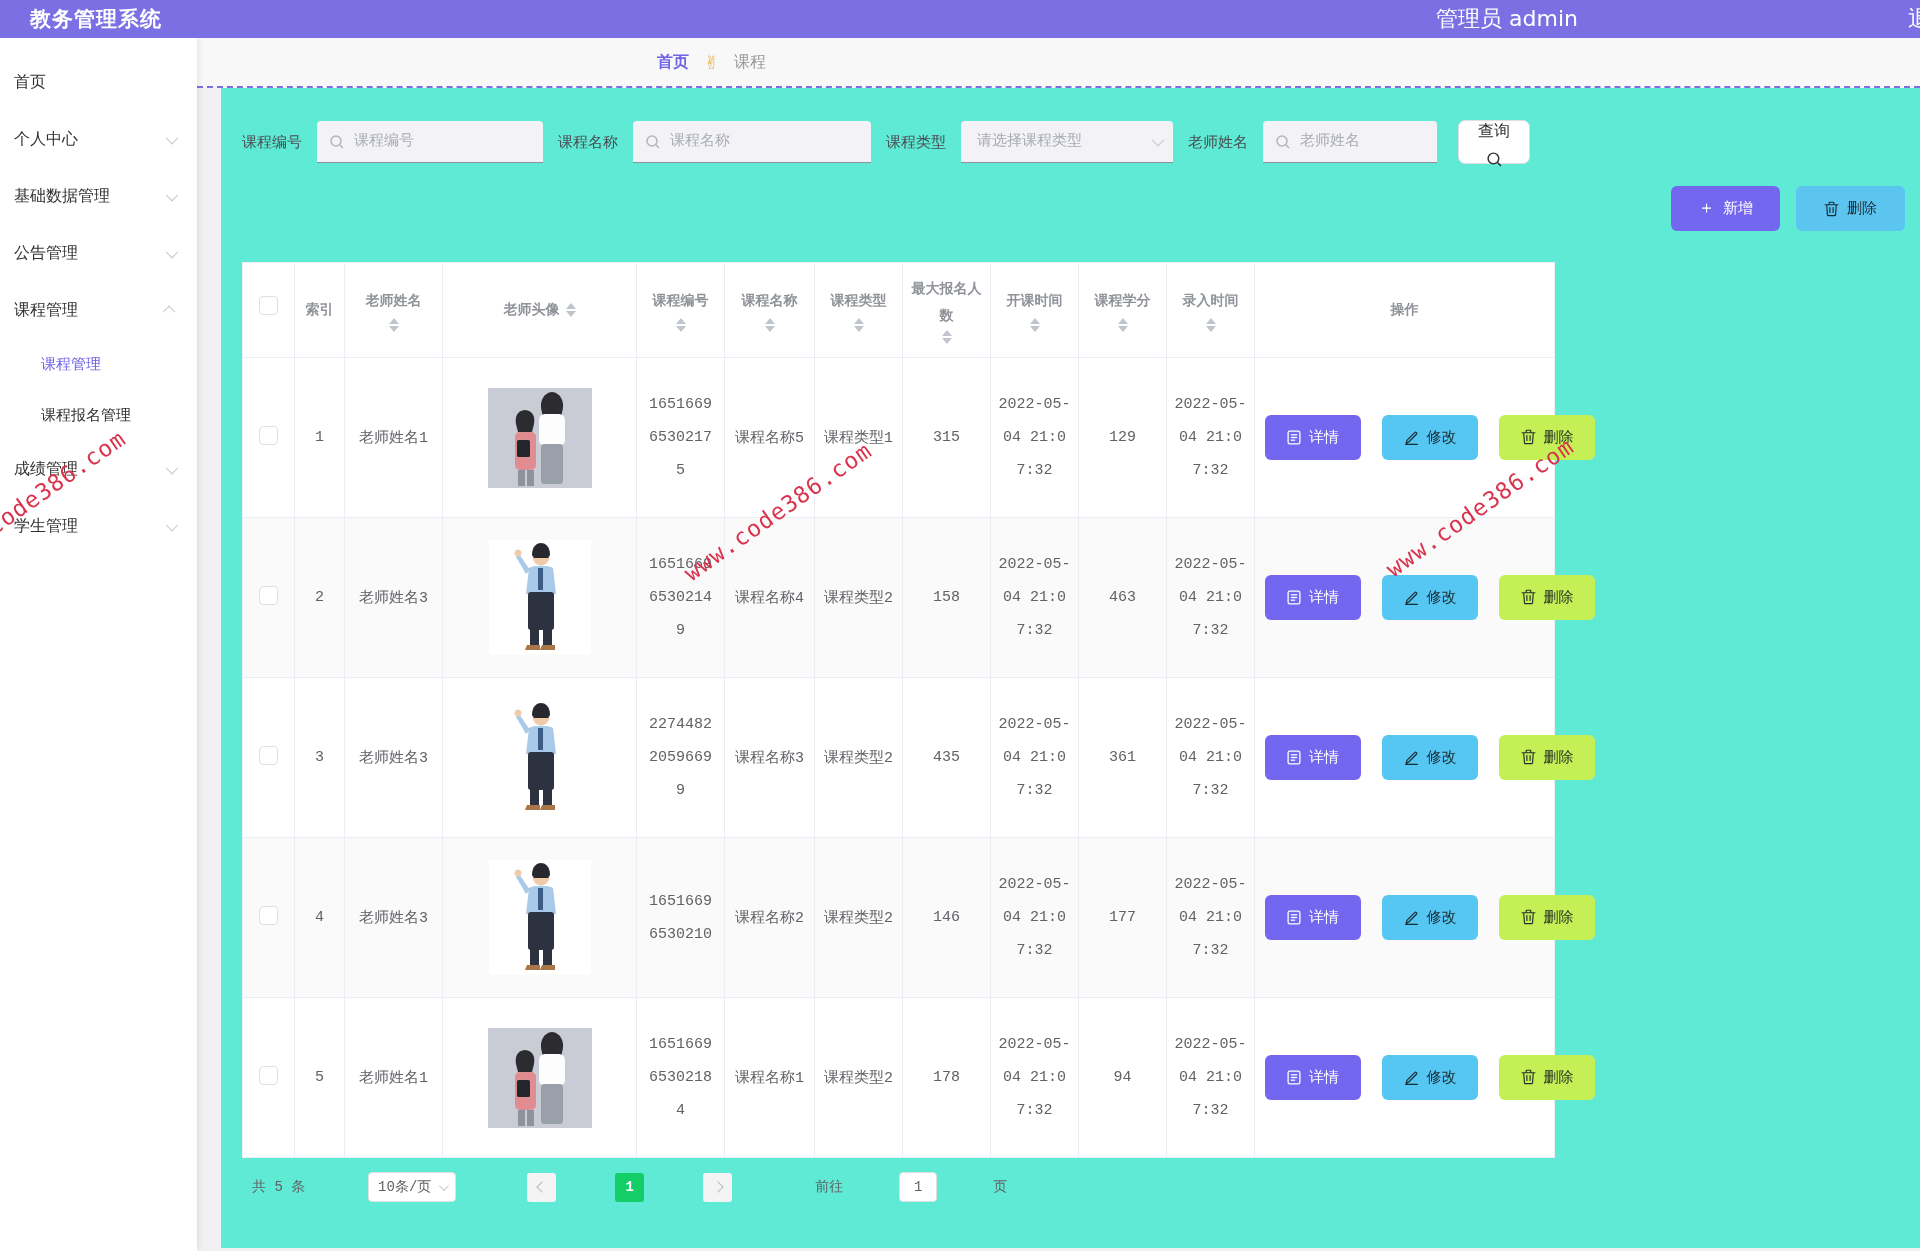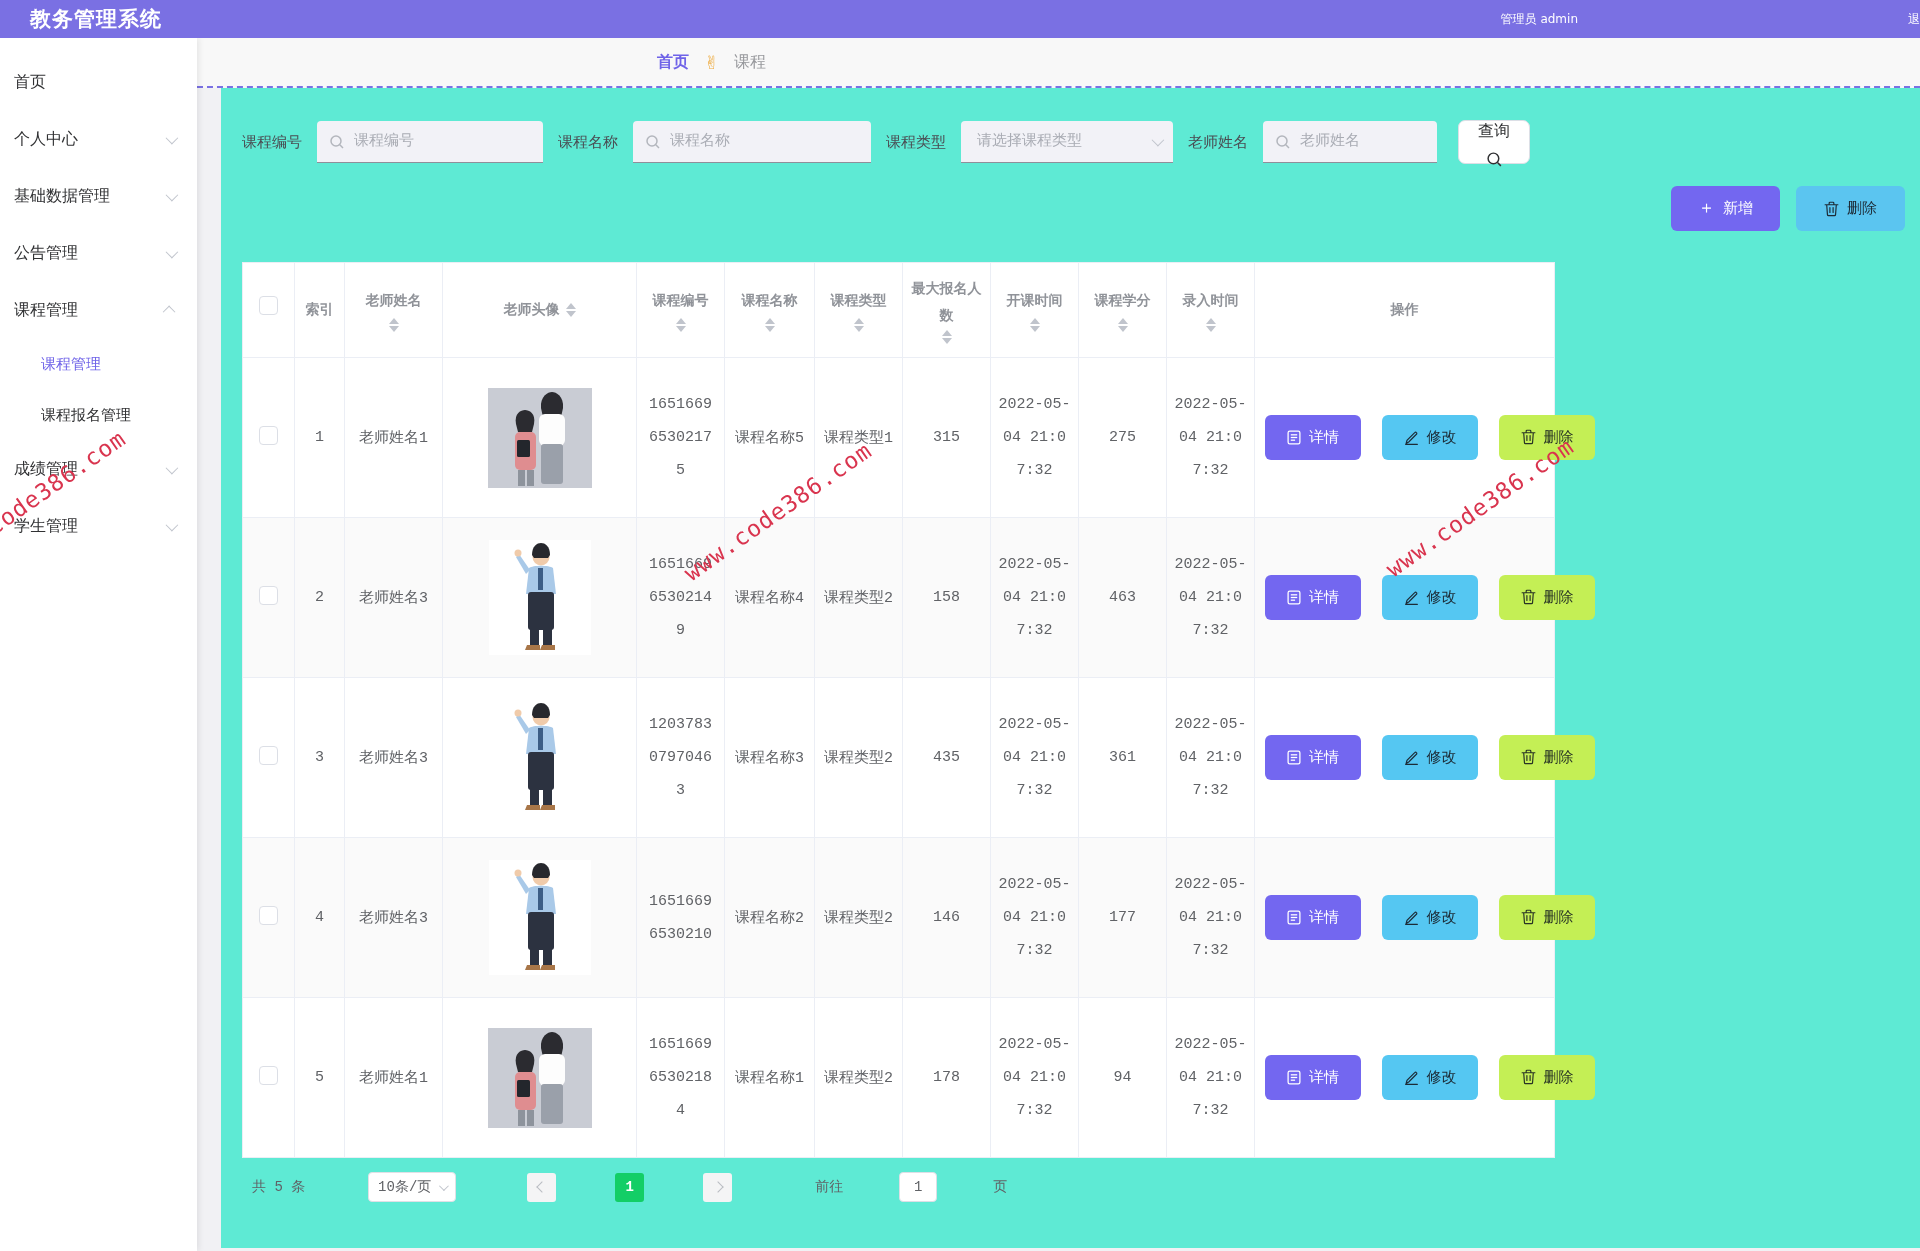--- a/index.html
+++ b/index.html
@@ -2,21 +2,21 @@
 <html><head>
 <meta charset="utf-8">
 <style>
   * { margin:0; padding:0; box-sizing:border-box; }
   html,body { width:1920px; height:1251px; overflow:hidden; }
   body { font-family:"DejaVu Sans","Liberation Sans",sans-serif; background:#f1f1f4; color:#303133; position:relative; }
 
   
   .app-header { height:38px; background:#7a70e3; display:flex; align-items:center; justify-content:space-between; padding-left:30px; color:#fff; position:relative; z-index:5; }
   .app-title { font-size:21px; font-weight:bold; letter-spacing:1px; }
-  .header-right { display:flex; align-items:center; font-size:12px; height:100%; }
+  .header-right { display:flex; align-items:center; font-size:22px; height:100%; }
   .user-label { margin-right:330px; white-space:nowrap; }
   .logout-partial { display:inline-block; width:12px; overflow:hidden; white-space:nowrap; }
 
   
   .layout { display:flex; height:1213px; }
   .sidebar { width:197px; background:#fff; box-shadow:2px 0 6px rgba(0,0,0,.08); padding-top:16px; position:relative; z-index:4; flex:none; }
   .menu-item { height:57px; display:flex; align-items:center; justify-content:space-between; padding:0 22px 0 14px; font-size:16px; color:#303133; cursor:pointer; }
   .submenu-item { height:51px; display:flex; align-items:center; padding-left:41px; font-size:15px; color:#303133; cursor:pointer; }
   .submenu-item.active { color:#6f63e8; }
   .chev { width:9px; height:9px; border-right:1.6px solid #c0c4cc; border-bottom:1.6px solid #c0c4cc; display:inline-block; }
@@ -336,21 +336,21 @@
               </td>
     <td class="num-cell">
                 <div>165166965302175</div>
               </td>
     <td>课程名称5</td>
     <td>课程类型1</td>
     <td>315</td>
     <td class="date-cell">
                 <div>2022-05-04 21:07:32</div>
               </td>
-    <td>275</td>
+    <td>129</td>
     <td class="date-cell">
                 <div>2022-05-04 21:07:32</div>
               </td>
     <td class="ops">
       <button class="rbtn btn-detail">
         <svg class="icon-svg" width="14" height="15" viewBox="0 0 13 14">
                     <rect x="1" y="1" width="11" height="12" rx="1.5" fill="none" stroke="#fff" stroke-width="1.2"></rect>
                     <line x1="3.5" y1="4.5" x2="9.5" y2="4.5" stroke="#fff" stroke-width="1.2"></line>
                     <line x1="3.5" y1="7" x2="9.5" y2="7" stroke="#fff" stroke-width="1.2"></line>
                     <line x1="3.5" y1="9.5" x2="7.5" y2="9.5" stroke="#fff" stroke-width="1.2"></line>
@@ -440,21 +440,21 @@
     <path d="M41 30 30 14l-3 3 10 17z" fill="#a9c9e8"></path>
     <circle cx="29" cy="13" r="3.5" fill="#f0cbaa"></circle>
     <rect x="49" y="28" width="5" height="22" fill="#3c5d85"></rect>
     <rect x="39" y="52" width="26" height="38" rx="3" fill="#2c3240"></rect>
     <rect x="41" y="88" width="9" height="18" fill="#2c3240"></rect>
     <rect x="54" y="88" width="9" height="18" fill="#2c3240"></rect>
     <path d="M38 105h13v5H36zM53 105h13v5h-15z" fill="#a87648"></path>
   </svg>
               </td>
     <td class="num-cell">
-                <div>120378307970463</div>
+                <div>227448220596699</div>
               </td>
     <td>课程名称3</td>
     <td>课程类型2</td>
     <td>435</td>
     <td class="date-cell">
                 <div>2022-05-04 21:07:32</div>
               </td>
     <td>361</td>
     <td class="date-cell">
                 <div>2022-05-04 21:07:32</div>

